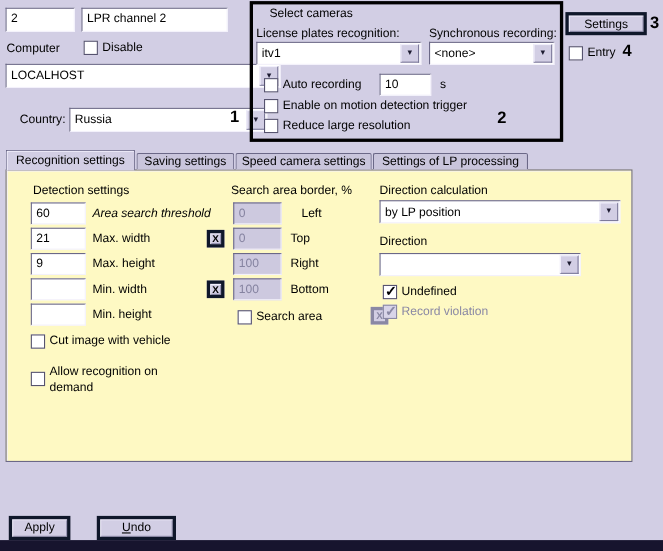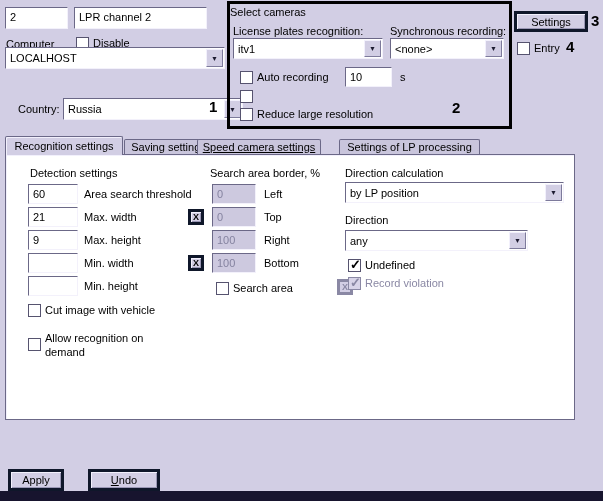--- a/index.html
+++ b/index.html
@@ -13,92 +13,93 @@
   .combo .val { position:absolute; left:4px; top:0; bottom:0; right:20px; display:flex; align-items:center; white-space:nowrap; overflow:hidden; }
   .combo .arrow { position:absolute; top:1px; right:1px; bottom:1px; width:17px; background:#d2cee4; border:1px solid; border-color:#f2f0fc #7d7a9b #7d7a9b #f2f0fc; display:flex; align-items:center; justify-content:center; font-size:7px; color:#1c1a30; }
   .cb { position:absolute; width:13px; height:13px; background:#fff; border:1px solid #56536f; }
   .cb.checked::after { content:"\2713"; position:absolute; left:1px; top:-3px; font-size:13px; font-weight:bold; color:#000; }
   .cb.disabled { background:#d8d4e8; border-color:#8a88a4; }
   .cb.disabled.checked::after { color:#8a88a4; }
   .btn { position:absolute; background:#d2cee4; border:3px solid #0f172a; box-shadow:inset 1px 1px 0 #f2f0fc, inset -1px -1px 0 #9a97b5; display:flex; align-items:center; justify-content:center; cursor:default; white-space:nowrap; }
   .xbtn { font-size:9px; font-weight:bold; }
   .xbtn.disabled { color:#8a88a4; border-color:#8a88a4; box-shadow:none; }
   .ann { position:absolute; font-weight:bold; font-size:15px; line-height:16px; color:#000; z-index:6; }
-  .panel { position:absolute; left:5px; top:154px; width:570px; height:266px; background:#ffffff; border:1px solid #6b6887; box-shadow:inset 1px 1px 0 #f2f0fc; }
+  .panel { position:absolute; left:5px; top:154px; width:570px; height:266px; background:#fef9c3; border:1px solid #6b6887; box-shadow:inset 1px 1px 0 #f2f0fc; }
   .tab { position:absolute; background:#d2cee4; border:1px solid #6b6887; border-bottom:none; border-radius:2px 2px 0 0; text-align:center; overflow:hidden; white-space:nowrap; }
   .tab.active { box-shadow:inset 1px 1px 0 #f2f0fc; z-index:4; line-height:18px; }
   .tab.inactive { top:139px; height:15px; line-height:14px; background:#c9c5dc; }
   .hl-box { position:absolute; border:3px solid #000; z-index:5; }
   .u { text-decoration:underline; }
   .darkstrip { position:absolute; left:0; top:491px; width:603px; height:10px; background:#17142e; }
 </style>
 </head>
 <body>
 
 <div class="screen">
 
   <div class="fieldbox" style="left:5px;top:7px;width:63px;height:22px;">2</div>
   <div class="fieldbox" style="left:74px;top:7px;width:133px;height:22px;">LPR channel 2</div>
 
   <span class="lbl" style="left:6px;top:37px;">Computer</span>
   <span class="cb" style="left:76px;top:37px;"></span>
   <span class="lbl" style="left:93px;top:36px;">Disable</span>
 
-  <div class="combo" style="left:5px;top:47px;width:220px;height:22px;">
+  <div class="combo" style="left:5px;top:58px;width:250px;height:22px;">
     <span class="val">LOCALHOST</span>
     <span class="arrow">▼</span>
   </div>
 
   <span class="lbl" style="left:18px;top:102px;">Country:</span>
   <div class="combo" style="left:63px;top:98px;width:180px;height:22px;">
     <span class="val">Russia</span>
     <span class="arrow">▼</span>
   </div>
   <span class="ann" style="left:209px;top:99px;">1</span>
 
   <div class="hl-box" style="left:227px;top:1px;width:285px;height:128px;">
-    <span class="lbl" style="left:0;top:1px;">Select cameras</span>
+    <span class="lbl" style="left:15px;top:1px;">Select cameras</span>
     <span class="lbl" style="left:3px;top:20px;">License plates recognition:</span>
     <span class="lbl" style="left:160px;top:20px;">Synchronous recording:</span>
 
     <div class="combo" style="left:3px;top:34px;width:150px;height:21px;">
       <span class="val">itv1</span>
       <span class="arrow">▼</span>
     </div>
     <div class="combo" style="left:160px;top:34px;width:114px;height:21px;padding-left:10px;">
       <span class="val">&lt;none&gt;</span>
       <span class="arrow">▼</span>
     </div>
 
     <span class="cb" style="left:10px;top:67px;"></span>
     <span class="lbl" style="left:27px;top:66px;">Auto recording</span>
     <div class="fieldbox" style="left:115px;top:63px;width:47px;height:20px;">10</div>
     <span class="lbl" style="left:170px;top:66px;">s</span>
 
     <span class="cb" style="left:10px;top:86px;"></span>
+    <span class="lbl" style="left:27px;top:85px;">Enable on motion detection trigger</span>
 
     <span class="cb" style="left:10px;top:104px;"></span>
     <span class="lbl" style="left:27px;top:103px;">Reduce large resolution</span>
 
     <span class="ann" style="left:222px;top:96px;">2</span>
   </div>
 
   <div class="btn" style="left:514px;top:11px;width:74px;height:21px;">Settings</div>
   <span class="ann" style="left:591px;top:13px;">3</span>
 
   <span class="cb" style="left:517px;top:42px;"></span>
   <span class="lbl" style="left:534px;top:41px;">Entry</span>
   <span class="ann" style="left:566px;top:39px;">4</span>
 
   <div class="panel">
 
     <span class="lbl" style="left:24px;top:11px;">Detection settings</span>
 
     <div class="fieldbox" style="left:22px;top:29px;width:50px;height:20px;">60</div>
-    <span class="lbl" style="left:78px;top:32px;">Area search threshold</span>
+    <span class="lbl" style="left:78px;top:32px;font-style:italic;">Area search threshold</span>
 
     <div class="fieldbox" style="left:22px;top:52px;width:50px;height:20px;">21</div>
     <span class="lbl" style="left:78px;top:55px;">Max. width</span>
     <div class="btn xbtn" style="left:182px;top:54px;width:16px;height:16px;">X</div>
 
     <div class="fieldbox" style="left:22px;top:75px;width:50px;height:20px;">9</div>
     <span class="lbl" style="left:78px;top:78px;">Max. height</span>
 
     <div class="fieldbox" style="left:22px;top:98px;width:50px;height:20px;"></div>
     <span class="lbl" style="left:78px;top:101px;">Min. width</span>
@@ -109,21 +110,21 @@
 
     <span class="cb" style="left:22px;top:149px;"></span>
     <span class="lbl" style="left:39px;top:148px;">Cut image with vehicle</span>
 
     <span class="cb" style="left:22px;top:183px;"></span>
     <span class="lbl" style="left:39px;top:176px;width:112px;white-space:normal;">Allow recognition on demand</span>
 
     <span class="lbl" style="left:204px;top:11px;">Search area border, %</span>
 
     <div class="fieldbox disabled" style="left:206px;top:29px;width:44px;height:20px;">0</div>
-    <span class="lbl" style="left:258px;top:32px;">Left</span>
+    <span class="lbl" style="left:268px;top:32px;">Left</span>
 
     <div class="fieldbox disabled" style="left:206px;top:52px;width:44px;height:20px;">0</div>
     <span class="lbl" style="left:258px;top:55px;">Top</span>
 
     <div class="fieldbox disabled" style="left:206px;top:75px;width:44px;height:20px;">100</div>
     <span class="lbl" style="left:258px;top:78px;">Right</span>
 
     <div class="fieldbox disabled" style="left:206px;top:98px;width:44px;height:20px;">100</div>
     <span class="lbl" style="left:258px;top:101px;">Bottom</span>
 
@@ -132,34 +133,33 @@
     <div class="btn xbtn disabled" style="left:331px;top:124px;width:16px;height:16px;">X</div>
 
     <span class="lbl" style="left:339px;top:11px;">Direction calculation</span>
     <div class="combo" style="left:339px;top:27px;width:219px;height:21px;">
       <span class="val">by LP position</span>
       <span class="arrow">▼</span>
     </div>
 
     <span class="lbl" style="left:339px;top:58px;">Direction</span>
     <div class="combo" style="left:339px;top:75px;width:183px;height:21px;">
-      <span class="val">any</span>
       <span class="arrow">▼</span>
     </div>
 
     <span class="cb checked" style="left:342px;top:104px;"></span>
     <span class="lbl" style="left:359px;top:103px;">Undefined</span>
 
     <span class="cb checked disabled" style="left:342px;top:122px;"></span>
     <span class="lbl" style="left:359px;top:121px;color:#8a88a4;">Record violation</span>
   </div>
 
   <div class="tab active" style="left:5px;top:136px;width:118px;height:19px;">Recognition settings</div>
   <div class="tab inactive" style="left:124px;width:89px;">Saving settings</div>
-  <div class="tab inactive" style="left:197px;width:124px;text-decoration:underline;">Speed camera settings</div>
+  <div class="tab inactive" style="left:214px;width:124px;">Speed camera settings</div>
   <div class="tab inactive" style="left:339px;width:141px;">Settings of LP processing</div>
 
   <div class="btn" style="left:8px;top:469px;width:56px;height:22px;">Apply</div>
   <div class="btn" style="left:88px;top:469px;width:72px;height:22px;">
       <span class="u">U</span>
       <span>ndo</span>
     </div>
 
   <div class="darkstrip"></div>
 </div>

